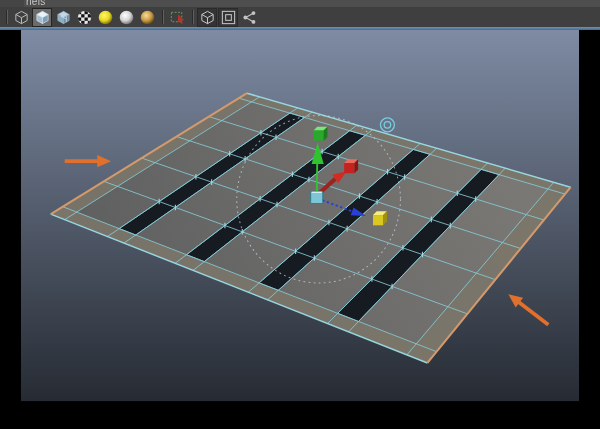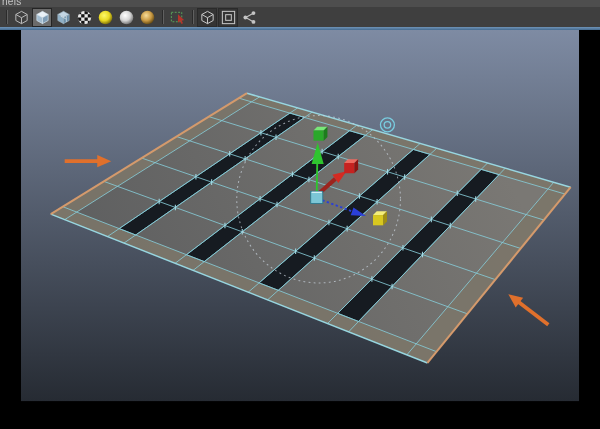--- a/index.html
+++ b/index.html
@@ -1,19 +1,19 @@
 <!DOCTYPE html>
 <html><head>
 <meta charset="utf-8">
 <style>
   html,body{margin:0;padding:0;}
   body{width:600px;height:429px;overflow:hidden;position:relative;background:#000;
        font-family:"Liberation Sans",sans-serif;}
   .toolbar{position:absolute;top:0;left:0;width:600px;height:27px;background:#454545;}
-  .menu-strip{height:7px;background:#4e4e4e;overflow:hidden;position:relative;}
+  .menu-strip{height:7px;background:#4e4e4e;overflow:hidden;position:relative;margin-left:24px;}
   .menu-fragment{position:absolute;top:-4px;left:2px;font-size:10px;color:#c6c6c6;letter-spacing:.3px;}
   .icon-strip{height:20px;display:flex;align-items:center;padding-left:2px;background:#3f3f3f;}
   .tb-btn{width:20px;height:19px;display:flex;align-items:center;justify-content:center;
           border:1px solid transparent;box-sizing:border-box;margin-right:1px;flex:0 0 auto;}
   .tb-btn.active{background:#6b6b6b;border-color:#242424;}
   .tb-btn.boxed{background:#343434;border-color:#2a2a2a;}
   .tb-sep{width:5px;height:16px;margin:0 2px;position:relative;flex:0 0 auto;}
   .tb-sep::after{content:"";position:absolute;left:2px;top:1px;bottom:1px;width:1px;
                  background:#2b2b2b;box-shadow:1px 0 0 #606060;}
   .active-border{position:absolute;top:27px;left:0;width:600px;height:3px;

